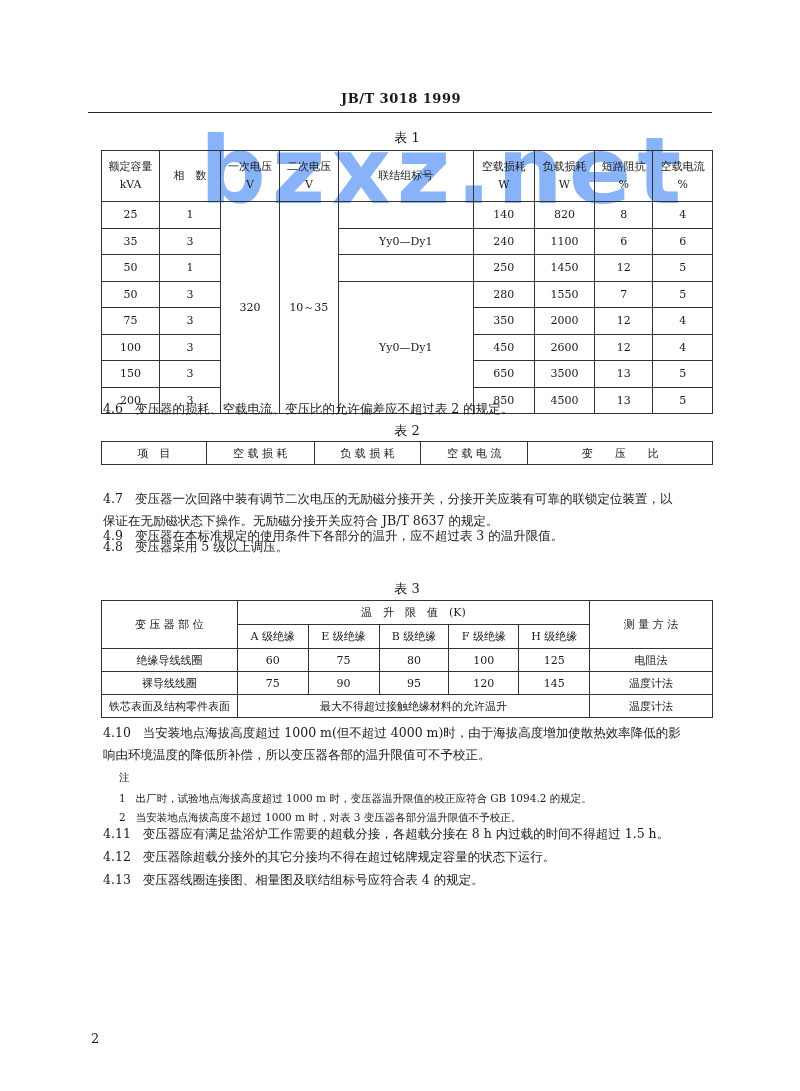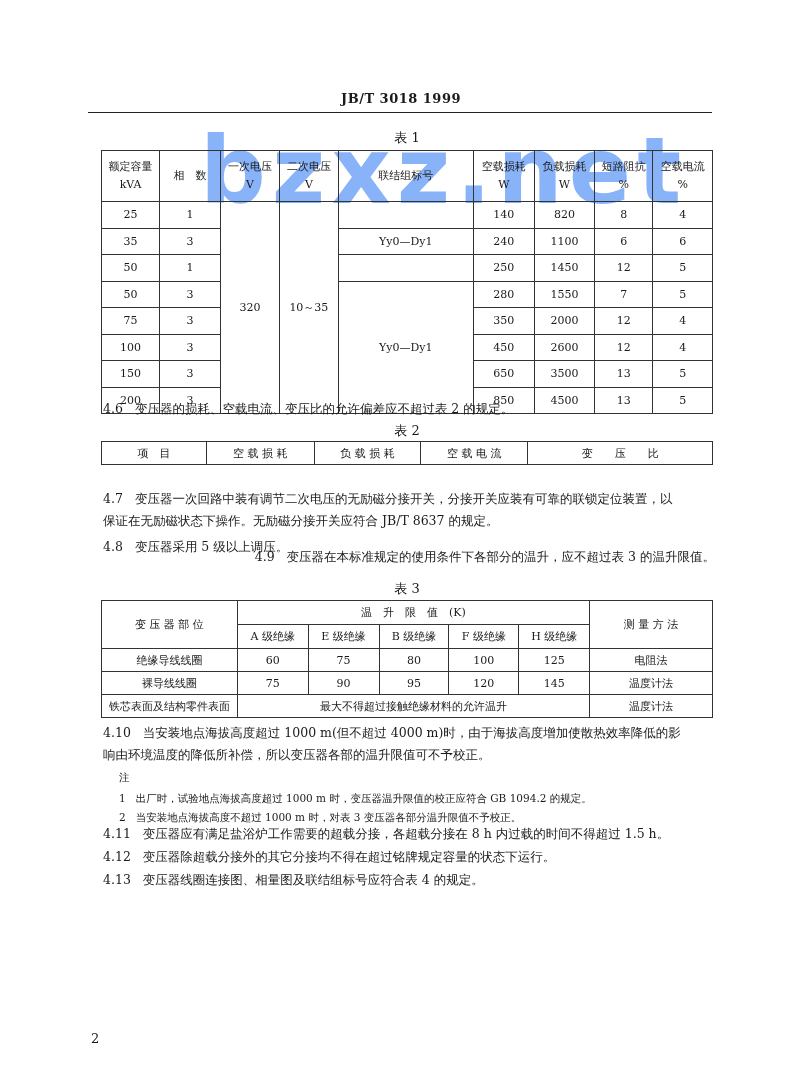--- a/index.html
+++ b/index.html
@@ -154,21 +154,21 @@
   </tr>
 </tbody>
   </table>
 
 <div class="para" style="top:488px;">
   <span class="num">4.7</span><span>变压器一次回路中装有调节二次电压的无励磁分接开关，分接开关应装有可靠的联锁定位装置，以</span><br><span>保证在无励磁状态下操作。无励磁分接开关应符合 JB/T 8637 的规定。</span>
 </div>
 <div class="para" style="top:536px;">
   <span class="num">4.8</span><span>变压器采用 5 级以上调压。</span>
 </div>
-<div class="para" style="top:546px;text-align:right;">
+<div class="para" style="top:525px;">
   <span class="num">4.9</span><span>变压器在本标准规定的使用条件下各部分的温升，应不超过表 3 的温升限值。</span>
 </div>
 
 <div class="caption" style="left:357px;top:580px;">表 3</div>
 <table class="t3">
   <colgroup>
       <col style="width:136px">
       <col style="width:71px">
       <col style="width:71px">
       <col style="width:70px">

